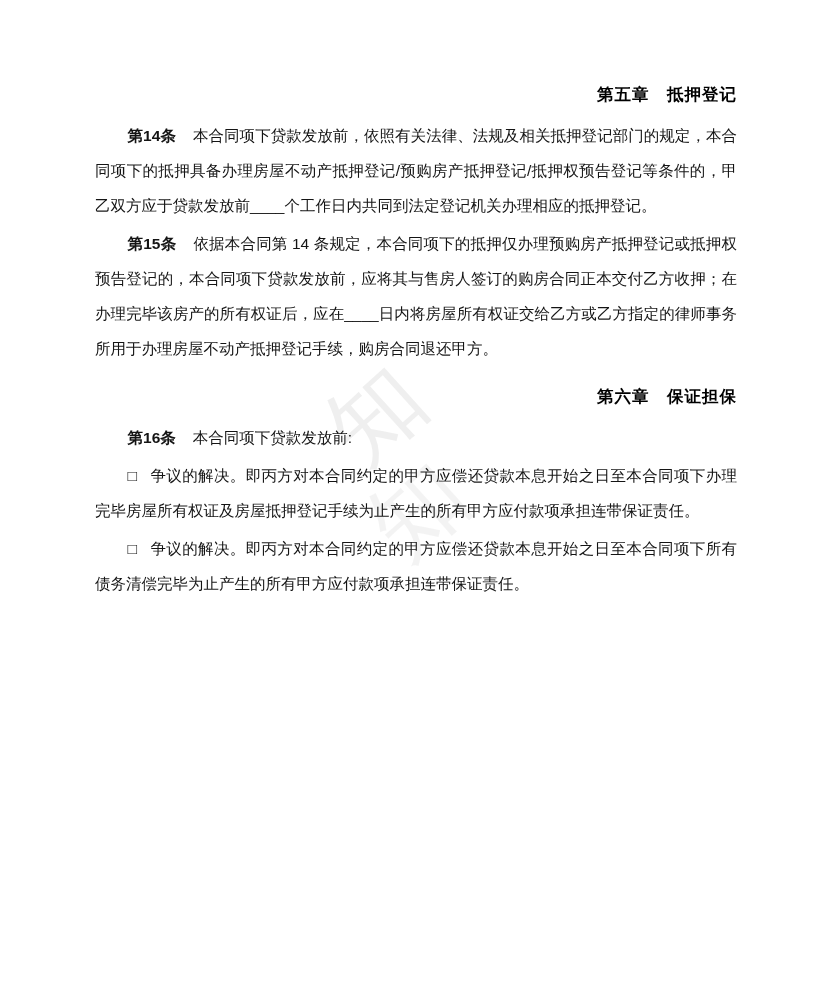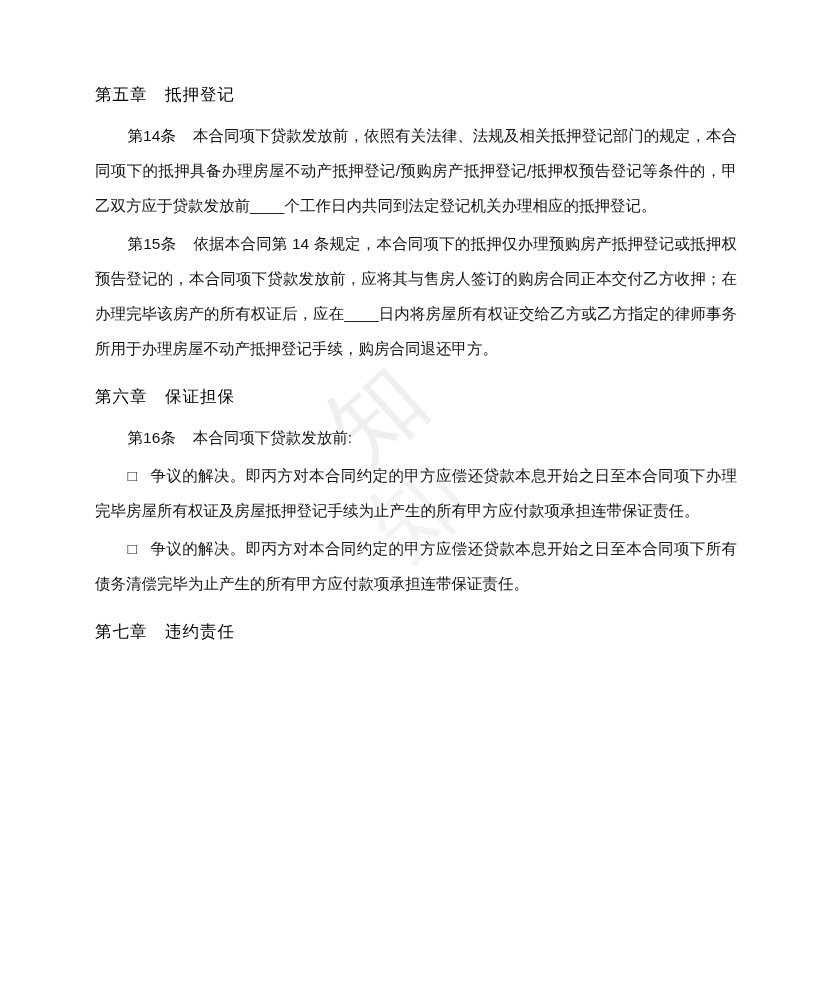--- a/index.html
+++ b/index.html
@@ -16,41 +16,41 @@
     font-family: "Liberation Sans", "DejaVu Sans", sans-serif;
     color: #111111;
   }
   .content {
     position: absolute;
     left: 95px;
     right: 93px;
     top: 84px;
   }
   .chapter {
-    text-align: left;
-    font-weight: normal;
+    text-align: right;
+    font-weight: bold;
     font-size: 16.5px;
     color: #000000;
     margin: 20px 0 12px 0;
     letter-spacing: 1px;
   }
   .chapter.first {
     margin-top: 0;
   }
   .para {
     font-size: 15.5px;
     line-height: 35px;
     text-align: justify;
     text-indent: 2.1em;
     margin: 0 0 3px 0;
     color: #141414;
     word-break: break-all;
   }
   .clause-label {
-    font-weight: normal;
+    font-weight: bold;
     margin-right: 1.1em;
   }
   .checkbox {
     margin-right: 0.85em;
     cursor: pointer;
   }
   .watermark {
     position: absolute;
     color: #6a6a6a;
     opacity: 0.10;
@@ -79,20 +79,19 @@
     <p class="para"><span class="clause-label">第15条</span><span>依据本合同第 14 条规定，本合同项下的抵押仅办理预购房产抵押登记或抵押权预告登记的，本合同项下贷款发放前，应将其与售房人签订的购房合同正本交付乙方收押；在办理完毕该房产的所有权证后，应在____日内将房屋所有权证交给乙方或乙方指定的律师事务所用于办理房屋不动产抵押登记手续，购房合同退还甲方。</span></p>
 
     <h2 class="chapter">第六章　保证担保</h2>
 
     <p class="para"><span class="clause-label">第16条</span><span>本合同项下贷款发放前:</span></p>
 
     <p class="para"><span class="checkbox">□</span><span>争议的解决。即丙方对本合同约定的甲方应偿还贷款本息开始之日至本合同项下办理完毕房屋所有权证及房屋抵押登记手续为止产生的所有甲方应付款项承担连带保证责任。</span></p>
 
     <p class="para"><span class="checkbox">□</span><span>争议的解决。即丙方对本合同约定的甲方应偿还贷款本息开始之日至本合同项下所有债务清偿完毕为止产生的所有甲方应付款项承担连带保证责任。</span></p>
 
-    <h2 class="chapter">第七章　违约责任</h2>
 
 
 
 
 
   </div>
 </div>
 
 </body></html>

